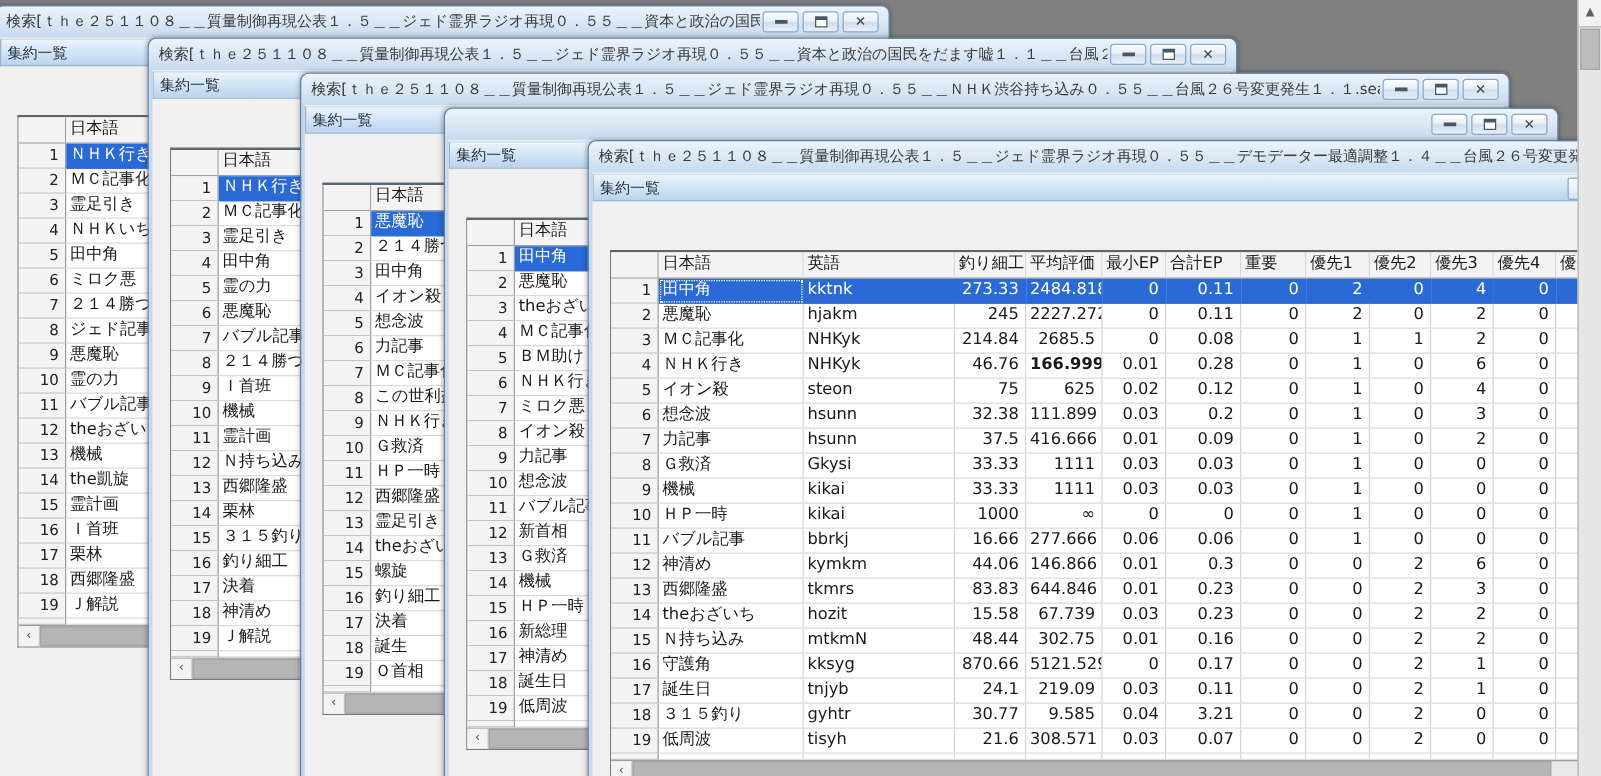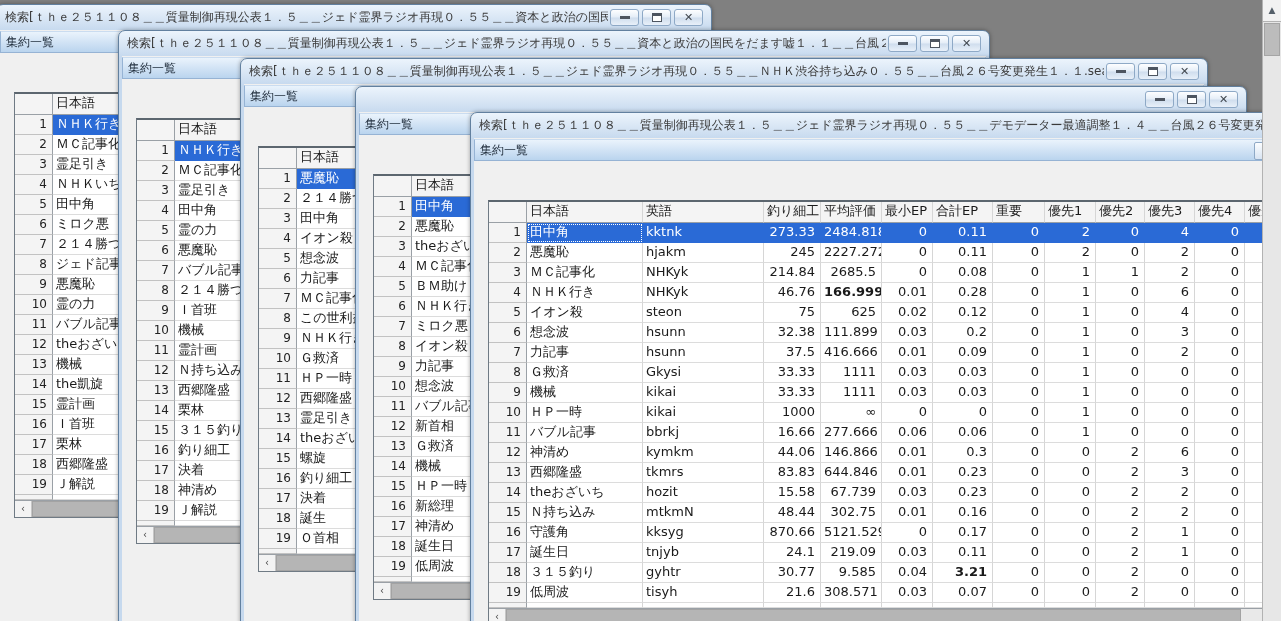--- a/index.html
+++ b/index.html
@@ -856,21 +856,21 @@
           <div class="cell num" style="width: 50px;">0</div>
           <div class="cell num" style="width: 90px;"></div>
         </div>
         <div class="lrow">
           <div class="rn">18</div>
           <div class="cell" style="width: 116px;">３１５釣り</div>
           <div class="cell" style="width: 121px;">gyhtr</div>
           <div class="cell num" style="width: 57px;">30.77</div>
           <div class="cell num" style="width: 61px;">9.585</div>
           <div class="cell num" style="width: 51px;">0.04</div>
-          <div class="cell num" style="width: 60px; font-weight: bold;">3.21</div>
+          <div class="cell num" style="width: 60px;">3.21</div>
           <div class="cell num" style="width: 52px;">0</div>
           <div class="cell num" style="width: 51px;">0</div>
           <div class="cell num" style="width: 49px;">2</div>
           <div class="cell num" style="width: 50px;">0</div>
           <div class="cell num" style="width: 50px;">0</div>
           <div class="cell num" style="width: 90px;"></div>
         </div>
         <div class="lrow">
           <div class="rn">19</div>
           <div class="cell" style="width: 116px;">低周波</div>

